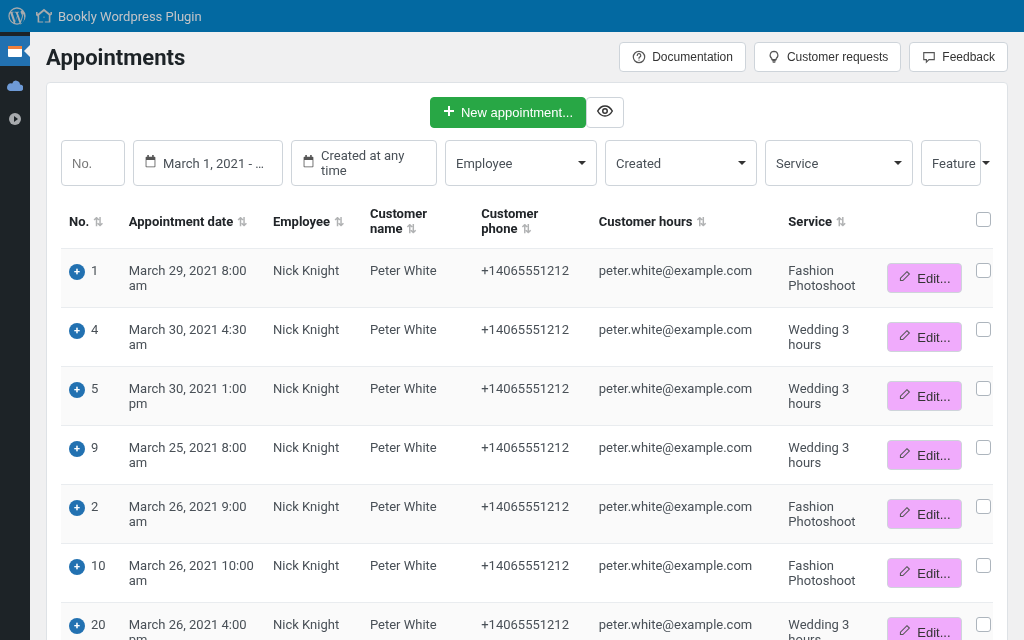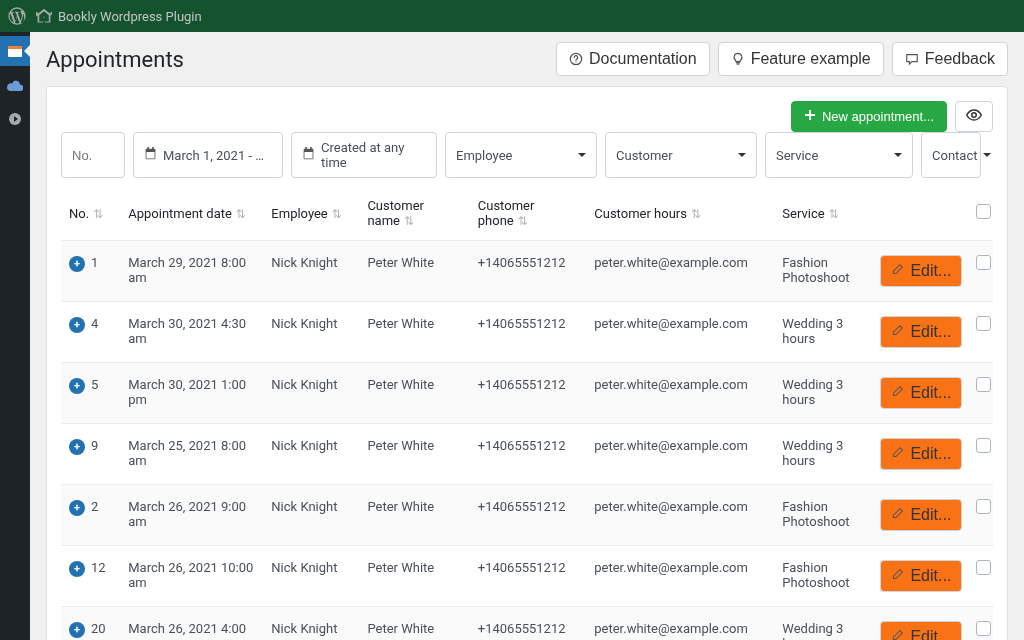--- a/index.html
+++ b/index.html
@@ -1,46 +1,46 @@
 <!DOCTYPE html>
 <html><head>
   <meta charset="utf-8">
   <style>
     *{box-sizing:border-box;margin:0;padding:0}
     body{font-family:-apple-system,BlinkMacSystemFont,"Segoe UI",Roboto,sans-serif;font-size:13px;color:#1d2327;background:#f0f0f1;width:1024px;height:640px;overflow:hidden}
-    .wp-toolbar{background:#14532d;height:32px;display:flex;align-items:center;padding:0 8px;color:#c3c4c7;font-size:13px}
+    .wp-toolbar{background:#0369a1;height:32px;display:flex;align-items:center;padding:0 8px;color:#c3c4c7;font-size:13px}
     .wp-toolbar svg{display:block}
     .wp-toolbar .home-icon{margin-left:10px;margin-right:6px}
     .wp-sidebar{position:absolute;left:0;top:32px;bottom:0;width:30px;background:#1d2327;display:flex;flex-direction:column;align-items:center;padding-top:4px;gap:4px}
     .wp-sidebar .wp-sb-item{width:30px;height:30px;display:flex;align-items:center;justify-content:center;position:relative}
     .wp-sidebar .wp-sb-item.active{background:#2271b1}
     .wp-sidebar .wp-sb-item.active::after{content:"";position:absolute;right:-0px;top:50%;transform:translateY(-50%);border:6px solid transparent;border-right-color:#f0f0f1}
     .flyout-arrow{position:absolute;top:36px;left:30px;width:0;height:0;border-top:6px solid transparent;border-bottom:6px solid transparent;border-right:6px solid #f0f0f1}
     .content-wrap{position:absolute;left:30px;right:0;top:32px;bottom:0;overflow:auto;padding:8px 16px}
     .page-head{display:flex;align-items:center;justify-content:space-between;margin-bottom:10px;margin-top:2px}
-    .page-title{font-size:22px;font-weight:400}
+    .page-title{font-size:22px;font-weight:700}
     .head-actions{display:flex;gap:8px}
-    .btn-outline{background:#fff;border:1px solid #ced4da;border-radius:4px;padding:7px 12px;font-size:16px;color:#333;display:inline-flex;align-items:center;gap:6px;cursor:pointer}
+    .btn-outline{background:#fff;border:1px solid #ced4da;border-radius:4px;padding:7px 12px;font-size:12px;color:#333;display:inline-flex;align-items:center;gap:6px;cursor:pointer}
     .btn-outline svg{display:block}
     .card{background:#fff;border:1px solid #dee2e6;border-radius:4px;padding:14px}
-    .card-top{display:flex;justify-content:flex-end;gap:8px;}
+    .card-top{display:flex;justify-content:center;margin-bottom:12px}
     .btn-green{background:#28a745;color:#fff;border:1px solid #28a745;border-radius:4px;padding:7px 12px;font-size:13px;display:inline-flex;align-items:center;gap:6px;cursor:pointer}
     .eye-btn{background:#fff;border:1px solid #ced4da;border-radius:4px;width:38px;display:inline-flex;align-items:center;justify-content:center;cursor:pointer}
     .filters{display:flex;gap:8px;margin-bottom:10px}
     .fctrl{background:#fff;border:1px solid #ced4da;border-radius:4px;padding:7px 10px;font-size:13px;color:#495057;display:flex;align-items:center;gap:6px}
     .fctrl.sel{justify-content:space-between}
     .f-no{width:64px}.f-date{width:150px}.f-created{width:146px}.f-emp{width:152px}.f-cust{width:152px}.f-svc{width:148px}.f-status{width:60px}
     .caret{border:4px solid transparent;border-top-color:#333;margin-top:4px}
     table{width:100%;border-collapse:collapse}
-    th{text-align:left;font-weight:400;font-size:13px;padding:10px 8px 12px;color:#212529}
+    th{text-align:left;font-weight:700;font-size:13px;padding:10px 8px 12px;color:#212529}
     th .sort-icon{opacity:0.35;margin-left:4px;font-size:12px}
     td{padding:14px 8px;vertical-align:top;font-size:13px;color:#495057;border-top:1px solid #e9ecef}
     tr.alt td{background:#fafafa}
     .expand-dot{display:inline-flex;align-items:center;justify-content:center;width:16px;height:16px;border-radius:50%;background:#2271b1;color:#fff;font-size:11px;font-weight:bold;margin-right:6px;line-height:1}
-    .edit-btn{background:#f97316;border:1px solid #ced4da;border-radius:4px;padding:6px 10px;font-size:16px;display:inline-flex;align-items:center;gap:6px;cursor:pointer;color:#333}
+    .edit-btn{background:#f0abfc;border:1px solid #ced4da;border-radius:4px;padding:6px 10px;font-size:13px;display:inline-flex;align-items:center;gap:6px;cursor:pointer;color:#333}
     .chk{width:15px;height:15px;border:1px solid #adb5bd;border-radius:3px;background:#fff;cursor:pointer;display:inline-block}
     .col-no{width:58px}.col-date{width:140px}.col-emp{width:94px}.col-cname{width:108px}.col-phone{width:114px}.col-email{width:184px}.col-svc{width:96px}.col-edit{width:78px}.col-chk{width:26px;text-align:right}
     .col-edit, .col-chk{padding-right:2px}
   </style>
 </head>
 <body>
 
 <div class="wp-toolbar">
   <span>
     <svg width="18" height="18" viewBox="0 0 20 20" fill="#a7aaad">
@@ -89,21 +89,21 @@
             </svg>
           </span>
         <span>Documentation</span>
       </button>
       <button class="btn-outline">
         <span>
             <svg width="14" height="14" viewBox="0 0 16 16" fill="none" stroke="#555" stroke-width="1.3">
               <path d="M8 1.5a4.5 4.5 0 0 0-2.5 8.2V11h5v-1.3A4.5 4.5 0 0 0 8 1.5zM6 12.5h4M6.5 14h3"></path>
             </svg>
           </span>
-        <span>Feature example</span>
+        <span>Customer requests</span>
       </button>
       <button class="btn-outline">
         <span>
             <svg width="14" height="14" viewBox="0 0 16 16" fill="none" stroke="#555" stroke-width="1.3">
               <path d="M2 3h12v8H8l-3 3v-3H2z"></path>
             </svg>
           </span>
         <span>Feedback</span>
       </button>
     </div>
@@ -137,29 +137,29 @@
         <span><svg width="13" height="13" viewBox="0 0 16 16" fill="#555">
               <path d="M3 2h1V0h2v2h4V0h2v2h1a1 1 0 0 1 1 1v11a1 1 0 0 1-1 1H3a1 1 0 0 1-1-1V3a1 1 0 0 1 1-1zm0 4v8h10V6H3z"></path>
             </svg></span>
         <span>Created at any time</span>
       </div>
       <div class="fctrl f-emp sel">
           <span>Employee</span>
           <span class="caret"></span>
         </div>
       <div class="fctrl f-cust sel">
-          <span>Customer</span>
+          <span>Created</span>
           <span class="caret"></span>
         </div>
       <div class="fctrl f-svc sel">
           <span>Service</span>
           <span class="caret"></span>
         </div>
       <div class="fctrl f-status sel">
-          <span>Contact</span>
+          <span>Feature</span>
           <span class="caret"></span>
         </div>
     </div>
 
     <table>
       <thead>
         <tr>
           <th class="col-no"><span>No.</span><span class="sort-icon">⇅</span></th>
           <th class="col-date"><span>Appointment date</span><span class="sort-icon">⇅</span></th>
           <th class="col-emp"><span>Employee</span><span class="sort-icon">⇅</span></th>
@@ -246,21 +246,21 @@
             <td class="col-svc">Fashion Photoshoot</td>
             <td class="col-edit"><button class="edit-btn">
                 <span><svg width="13" height="13" viewBox="0 0 16 16" fill="none" stroke="#555" stroke-width="1.3">
                     <path d="M11 2l3 3-8 8H3v-3l8-8z"></path>
                   </svg></span>
                 <span>Edit...</span>
               </button></td>
             <td class="col-chk"><span class="chk"></span></td>
           </tr>
           <tr>
-            <td class="col-no"><span class="expand-dot">+</span><span>12</span></td>
+            <td class="col-no"><span class="expand-dot">+</span><span>10</span></td>
             <td class="col-date">March 26, 2021 10:00 am</td>
             <td class="col-emp">Nick Knight</td>
             <td class="col-cname">Peter White</td>
             <td class="col-phone">+14065551212</td>
             <td class="col-email">peter.white@example.com</td>
             <td class="col-svc">Fashion Photoshoot</td>
             <td class="col-edit"><button class="edit-btn">
                 <span><svg width="13" height="13" viewBox="0 0 16 16" fill="none" stroke="#555" stroke-width="1.3">
                     <path d="M11 2l3 3-8 8H3v-3l8-8z"></path>
                   </svg></span>

